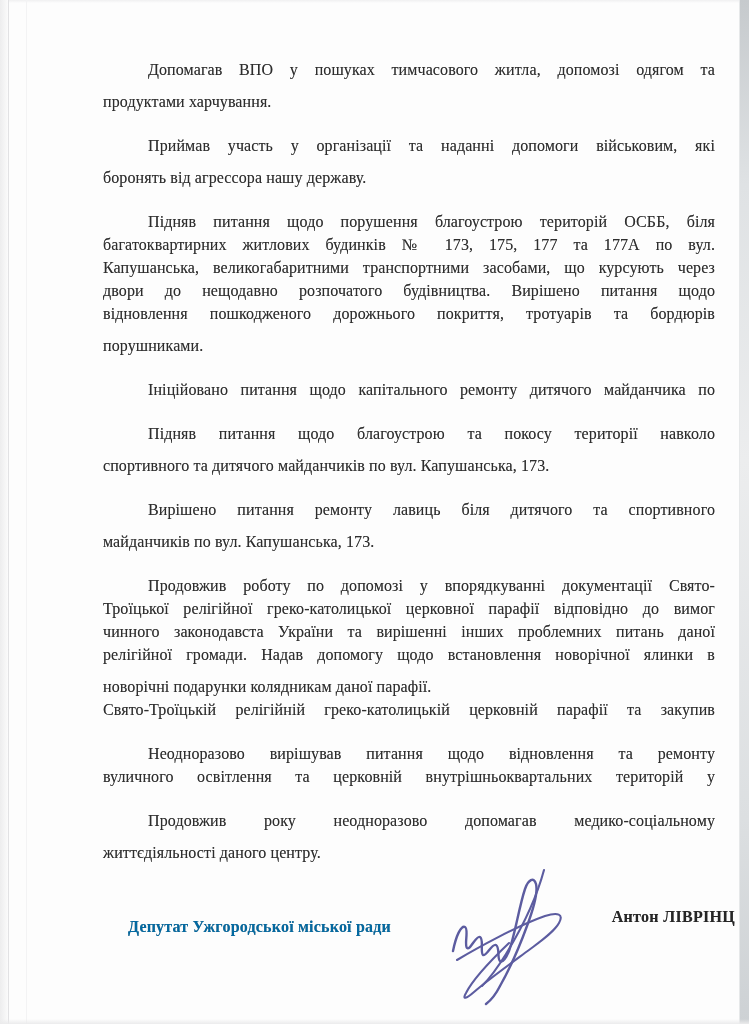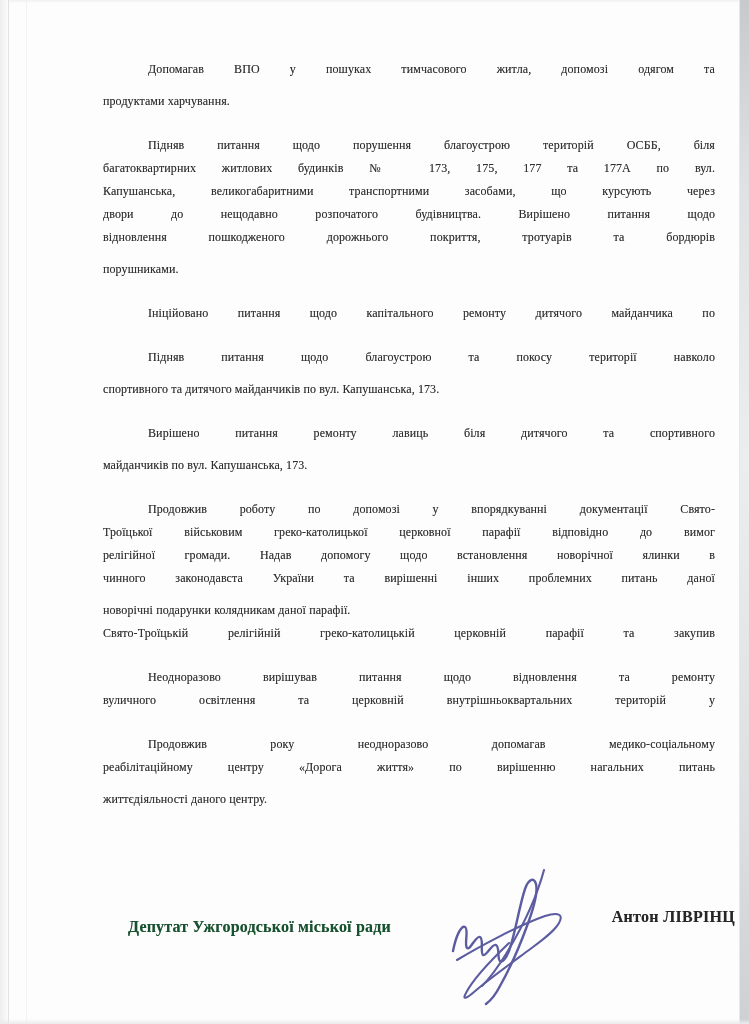--- a/index.html
+++ b/index.html
@@ -53,21 +53,21 @@
   #doc-body {
     position: absolute;
     left: 103px;
     top: 58px;
     width: 612px;
   }
   .paragraph {
     margin: 0 0 21px 0;
   }
   .line {
-    font-size: 12px;
+    font-size: 16px;
     line-height: 23px;
     height: 23px;
     white-space: normal;
     text-align: justify;
     text-align-last: justify;
     text-shadow: 0 0 0.6px rgba(46,46,46,0.45);
     letter-spacing: 0.1px;
   }
   .line.first { text-indent: 45px; }
   .line.last  { text-align-last: left; margin-top: 9px; }
@@ -78,21 +78,21 @@
     width: 749px;
     height: 124px;
   }
   .sig-label {
     position: absolute;
     left: 128px;
     top: 18px;
     font-size: 16px;
     font-weight: bold;
     letter-spacing: 0.2px;
-    color: #14532d;
+    color: #0369a1;
     text-shadow: 0 0 0.6px rgba(38,38,38,0.45);
   }
   .sig-name {
     position: absolute;
     right: 14px;
     top: 8px;
     font-size: 16px;
     font-weight: bold;
     letter-spacing: 0.3px;
     color: #262626;
@@ -116,53 +116,56 @@
   <div class="edge-left-faint"></div>
   <div class="edge-right"></div>
   <div class="edge-bottom"></div>
 
   <main id="doc-body">
       <div class="paragraph">
         <div class="line first">Допомагав ВПО у пошуках тимчасового житла, допомозі одягом та</div>
         <div class="line last">продуктами харчування.</div>
       </div>
       <div class="paragraph">
+        <div class="line first">Приймав участь у організації та наданні допомоги військовим, які</div>
+        <div class="line last">боронять від агрессора нашу державу.</div>
+      </div>
+      <div class="paragraph">
         <div class="line first">Підняв питання щодо порушення благоустрою територій ОСББ, біля</div>
         <div class="line">багатоквартирних житлових будинків № 173, 175, 177 та 177А по вул.</div>
         <div class="line">Капушанська, великогабаритними транспортними засобами, що курсують через</div>
         <div class="line">двори до нещодавно розпочатого будівництва. Вирішено питання щодо</div>
         <div class="line">відновлення пошкодженого дорожнього покриття, тротуарів та бордюрів</div>
         <div class="line last">порушниками.</div>
       </div>
       <div class="paragraph">
         <div class="line first">Ініційовано питання щодо капітального ремонту дитячого майданчика по</div>
       </div>
       <div class="paragraph">
         <div class="line first">Підняв питання щодо благоустрою та покосу території навколо</div>
         <div class="line last">спортивного та дитячого майданчиків по вул. Капушанська, 173.</div>
       </div>
       <div class="paragraph">
         <div class="line first">Вирішено питання ремонту лавиць біля дитячого та спортивного</div>
         <div class="line last">майданчиків по вул. Капушанська, 173.</div>
       </div>
       <div class="paragraph">
         <div class="line first">Продовжив роботу по допомозі  у впорядкуванні документації Свято-</div>
-        <div class="line">Троїцької військовим греко-католицької церковної парафії відповідно до вимог</div>
+        <div class="line">Троїцької релігійної греко-католицької церковної парафії відповідно до вимог</div>
+        <div class="line">чинного законодавста України та вирішенні інших проблемних питань даної</div>
         <div class="line">релігійної громади. Надав допомогу щодо встановлення новорічної ялинки в</div>
-        <div class="line">чинного законодавста України та вирішенні інших проблемних питань даної</div>
         <div class="line last">новорічні подарунки колядникам даної парафії.</div>
         <div class="line">Свято-Троїцькій релігійній греко-католицькій церковній парафії та закупив</div>
       </div>
       <div class="paragraph">
         <div class="line first">Неодноразово вирішував питання щодо відновлення та ремонту</div>
         <div class="line">вуличного освітлення та церковній внутрішньоквартальних територій у</div>
       </div>
       <div class="paragraph">
         <div class="line first">Продовжив року неодноразово допомагав медико-соціальному</div>
-        <div class="line">реабілітаційному центру «Дорога життя» по вирішенню нагальних питань</div>
         <div class="line last">життєдіяльності даного центру.</div>
       </div>
     </main>
 
   <div id="footer">
     <div class="sig-label">Депутат Ужгородської міської ради</div>
 
     <svg class="sig-ink" viewBox="0 0 148 152" fill="none" stroke-linecap="round" stroke-linejoin="round">
       <path stroke-width="2.4" d="M10,97
                c3,-15 8,-26 12,-24

